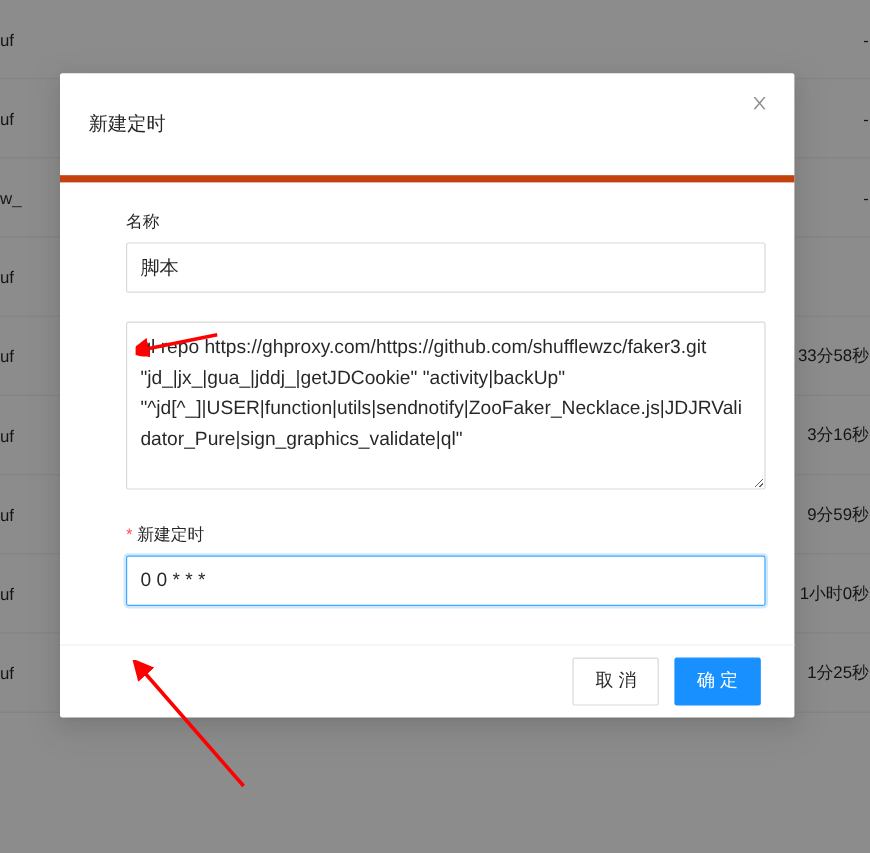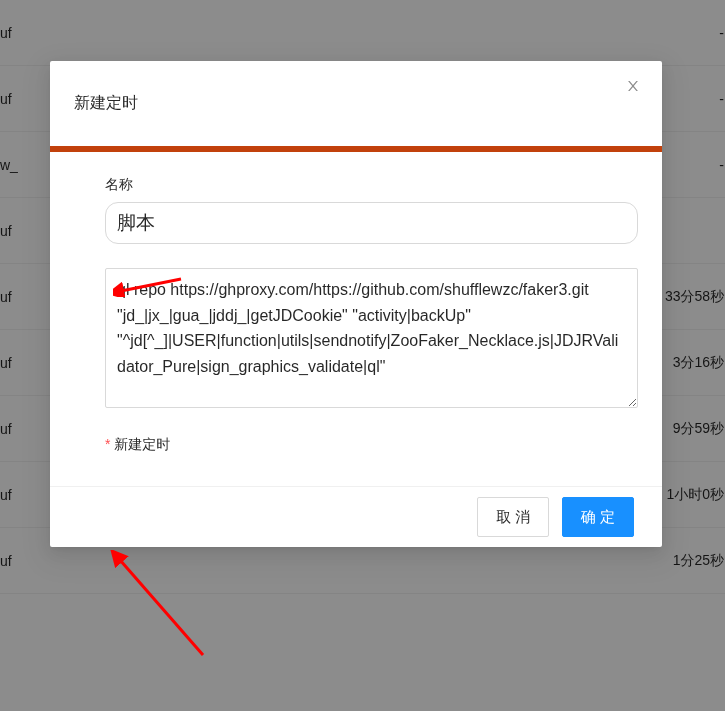--- a/index.html
+++ b/index.html
@@ -131,22 +131,22 @@
       content: "* ";
       color: #ff4d4f;
       font-family: SimSun, sans-serif;
     }
     
     .form-input {
       width: 100%;
       height: 40px;
       padding: 20px 11px;
       border: 1px solid #d9d9d9;
-      border-radius: 13px;
-      font-size: 19px;
+      border-radius: 2px;
+      font-size: 16px;
       color: rgba(0,0,0,0.85);
       outline: none;
       font-family: inherit;
     }
     
     .form-textarea {
       width: 100%;
       min-height: 140px;
       padding: 8px 11px;
       border: 1px solid #d9d9d9;
@@ -274,20 +274,21 @@
       <label class="form-label">名称</label>
       <input type="text" class="form-input" value="脚本" style="">
     </div>
 
     <div class="form-item">
       <textarea class="form-textarea" style="">ql repo https://ghproxy.com/https://github.com/shufflewzc/faker3.git "jd_|jx_|gua_|jddj_|getJDCookie" "activity|backUp" "^jd[^_]|USER|function|utils|sendnotify|ZooFaker_Necklace.js|JDJRValidator_Pure|sign_graphics_validate|ql"</textarea>
     </div>
 
     <div class="form-item">
       <label class="form-label required">新建定时</label>
+      <input type="text" class="form-input focused" value="0 0 * * *" style="">
     </div>
   </div>
 
   <div class="modal-footer">
     <button class="btn">取 消</button>
     <button class="btn btn-primary">确 定</button>
   </div>
 </div>
 
 <svg class="arrow arrow-1" viewBox="0 0 70 20">

